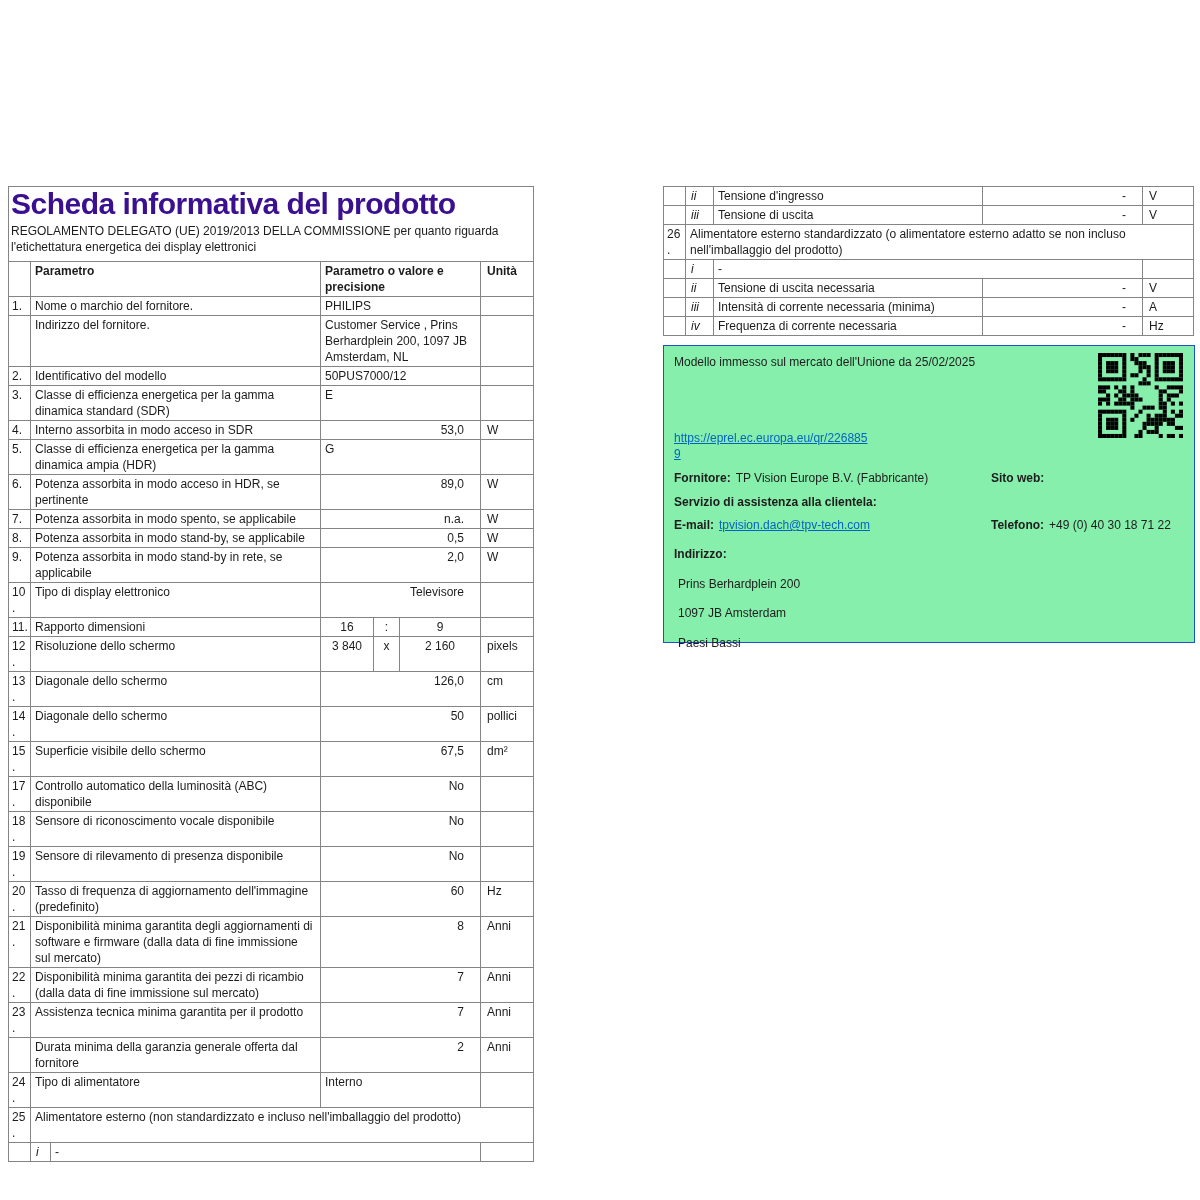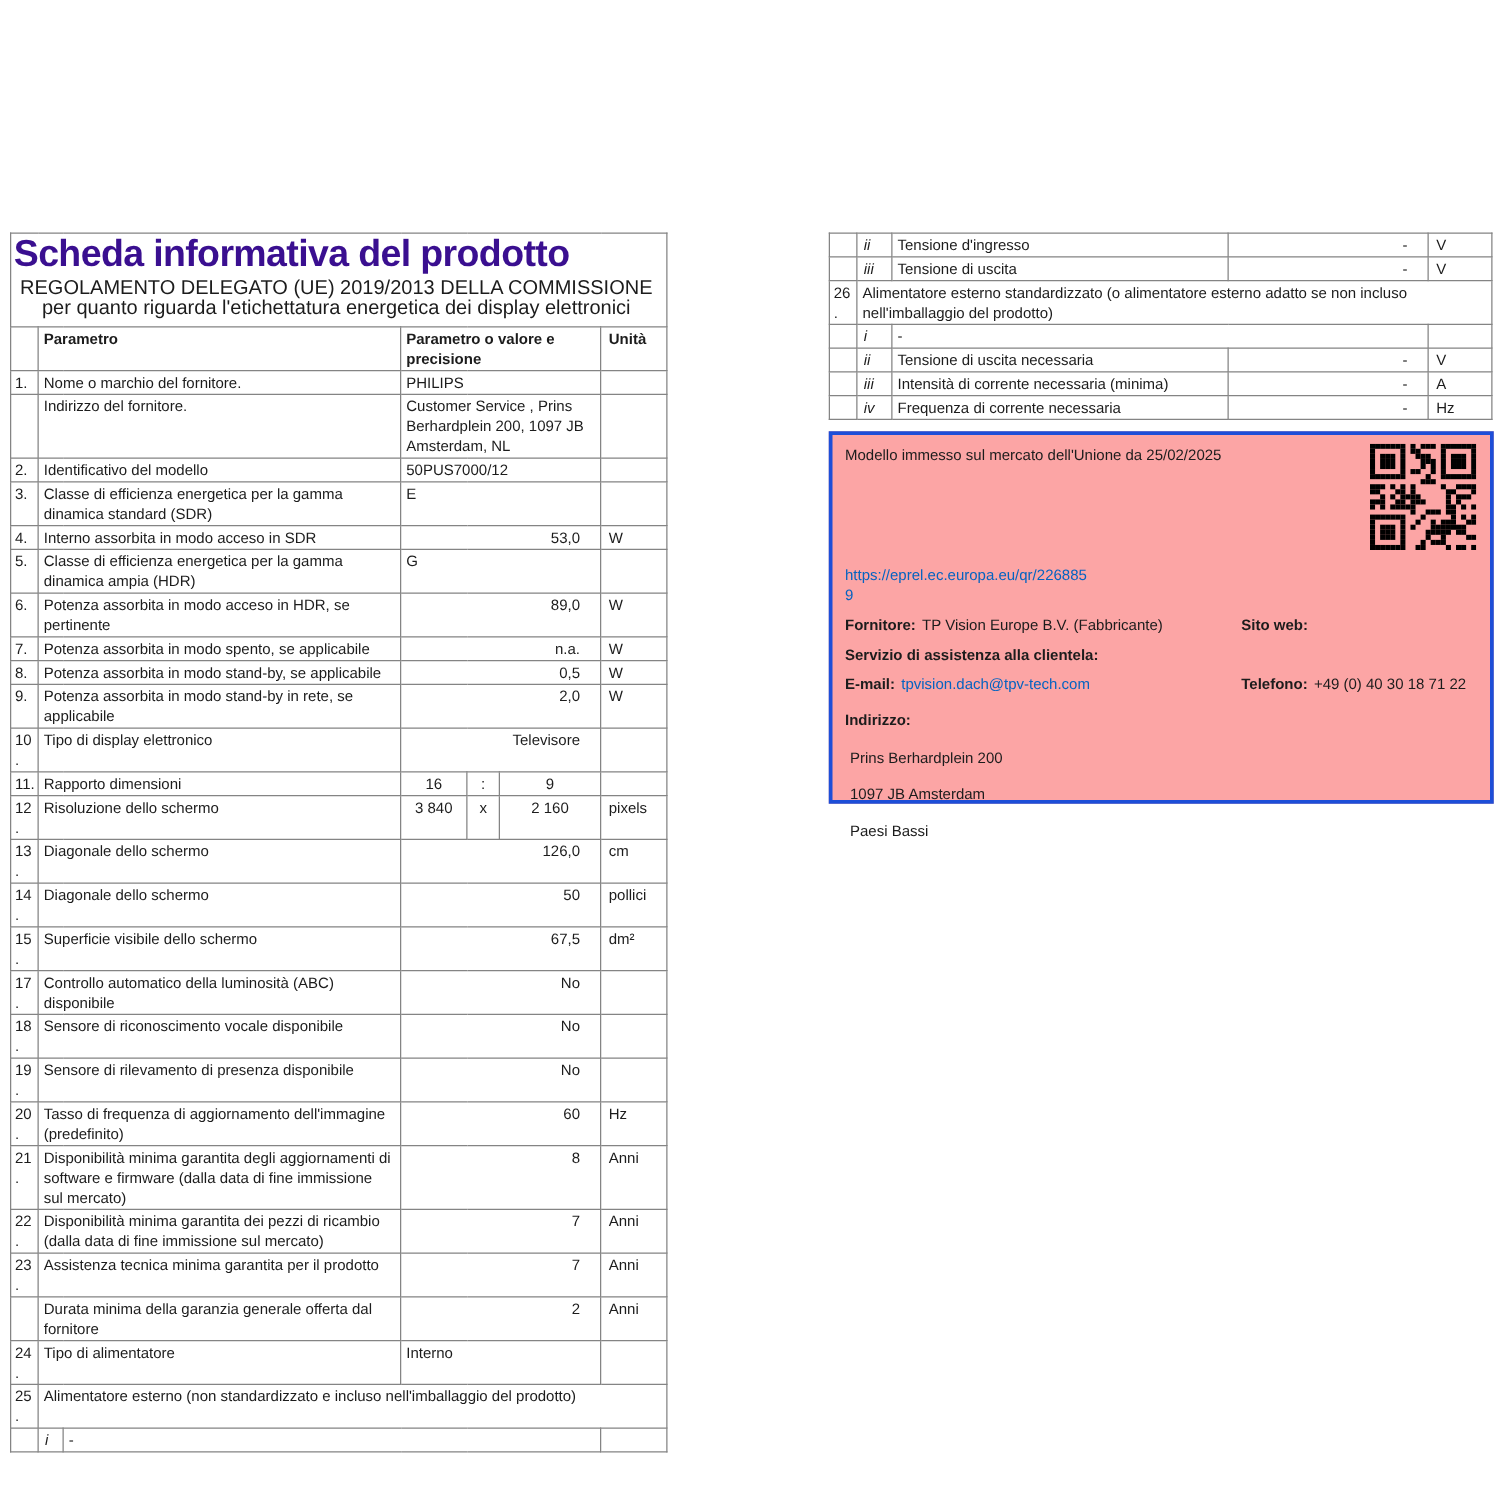--- a/index.html
+++ b/index.html
@@ -11,43 +11,43 @@
   .sheet-table { border-collapse:collapse; table-layout:fixed; position:absolute; background:#fff; }
   .sheet-table td {
     border:1px solid #848484; padding:1px 4px; font-size:12px; line-height:16px;
     vertical-align:top; overflow:hidden; word-wrap:break-word;
   }
   #left-table  { left:8px;  top:186px; width:525px; }
   #right-table { left:663px; top:186px; width:530px;padding-left:16px; }
 
   td.title-cell { padding:2px 6px 6px 2px; }
   .doc-title { font-size:30px; font-weight:bold; color:#3a0f90; line-height:30px; letter-spacing:-0.5px; margin:0 0 4px 0; }
-  .doc-subtitle { font-size:16px; line-height:16px; margin:0;text-align:center; }
+  .doc-subtitle { font-size:12px; line-height:16px; margin:0; }
 
   td.hdr { font-weight:bold; }
   td.num { padding-left:3px; padding-right:2px; }
   td.roman { font-style:italic; text-align:left; padding-left:5px; }
   td.val.right { text-align:right; padding-right:16px; }
   td.val.left  { text-align:left; }
   td.c { text-align:center; }
   td.unit { padding-left:6px; }
 
   
   #info-box {
     position:absolute; left:663px; top:345px; width:532px; height:298px;
-    border:3px solid #1d4ed8; background:#fca5a5; font-size:12px; line-height:16px; padding:8px 10px;
+    border:1px solid #1d4ed8; background:#86efac; font-size:12px; line-height:16px; padding:8px 10px;
   }
   .model-line { margin-bottom:60px; width:410px; }
   .qr-wrap { position:absolute; top:7px; right:11px; width:85px; height:85px; }
   .qr-wrap svg { width:85px; height:85px; display:block; }
   .info-row { display:flex; margin-bottom:8px; }
   .col-l { width:317px; flex:none; }
   .col-r { flex:1; }
   .lbl { font-weight:bold; margin-right:5px; }
-  a.link { color:#0563c1; cursor:pointer;margin-top:20px; }
+  a.link { color:#0563c1; text-decoration:underline; cursor:pointer; }
   .eprel-link { display:inline-block; width:200px; word-break:break-all; }
   .service-heading { font-weight:bold; margin-bottom:7px; }
   .addr-block div { line-height:15.5px;margin-top:14px; }
   .addr-block div + div { padding-left:4px; }
 </style>
 </head>
 <body>
 
 <table id="left-table" class="sheet-table">
   <colgroup>

